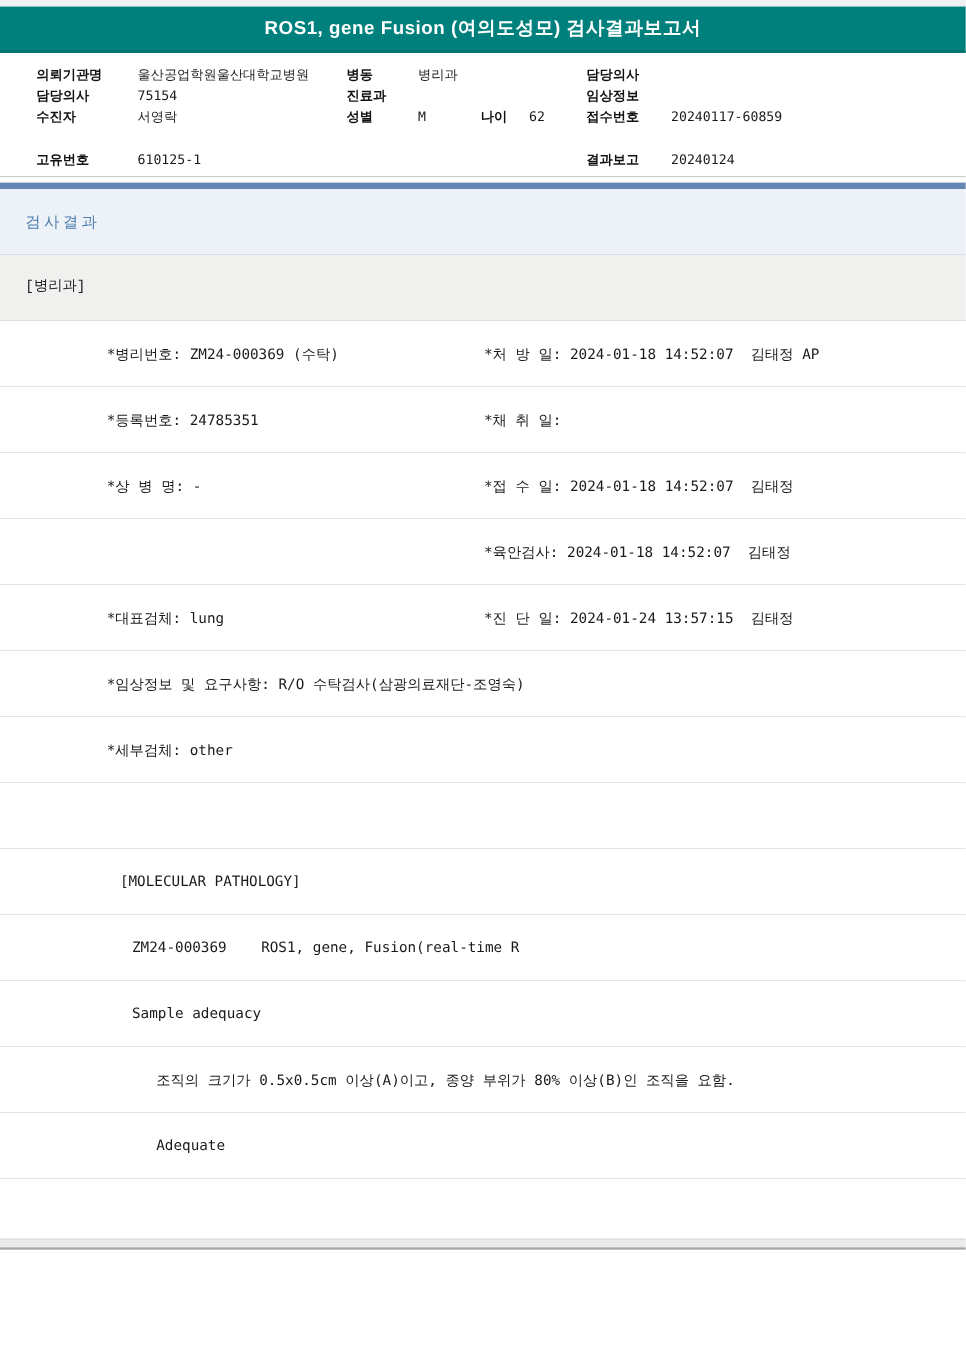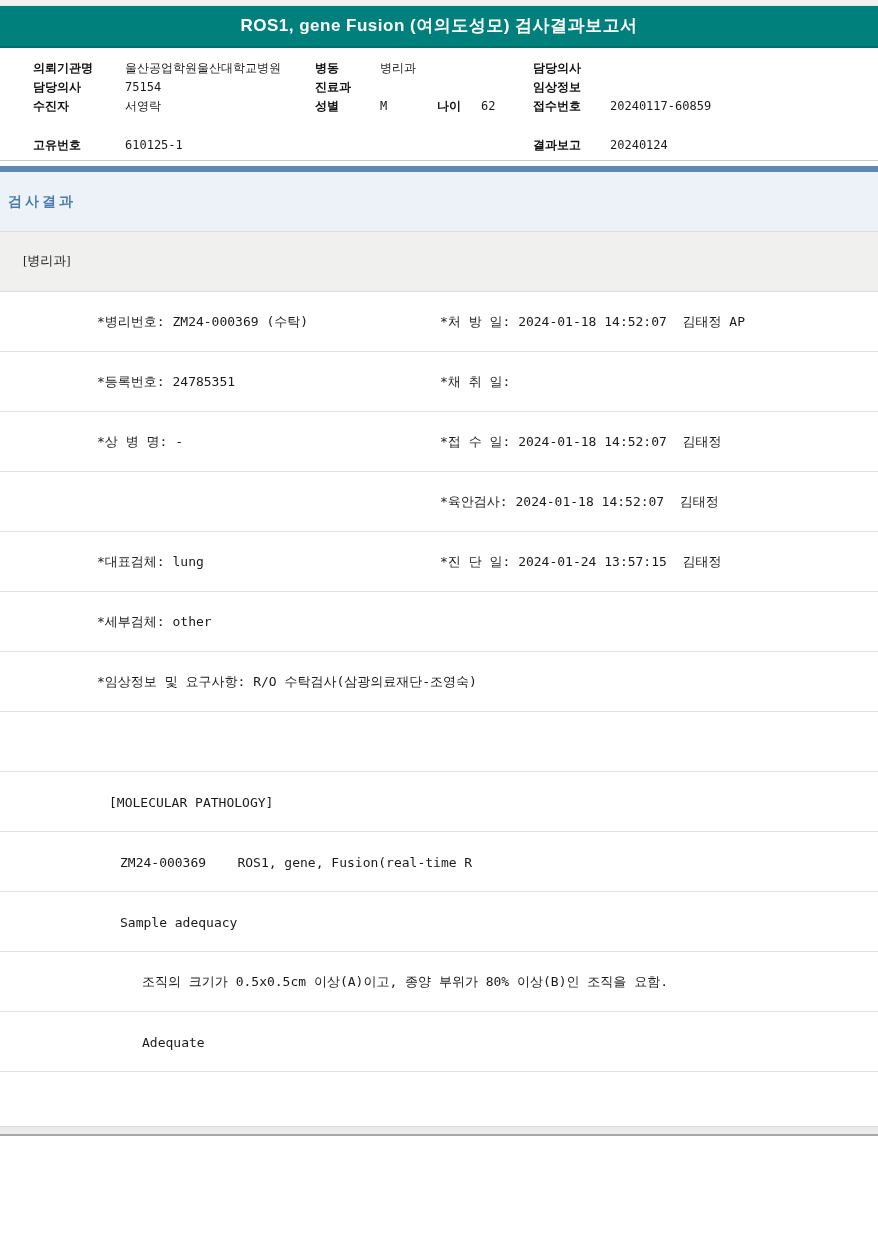--- a/index.html
+++ b/index.html
@@ -23,30 +23,30 @@
   .c2l{left:315px}.c2v{left:380px}
   .agl{left:437px}.agv{left:481px}
   .c3l{left:533px}.c3v{left:610px}
   .header-divider{position:absolute;top:160px;left:0;width:878px;height:1px;background:#cccccc;}
   .blue-bar{position:absolute;top:166px;left:0;width:878px;height:6px;background:#6287b2;}
   .section-head{
     position:absolute;top:172px;left:0;width:878px;height:59px;background:#edf2f8;
     border-bottom:1px solid #d9dde5;
   }
   .section-head span{
-    display:inline-block;padding-left:8px;line-height:58px;color:#4b7cab;
-    font-size:14px;font-weight:bold;letter-spacing:3px;
+    display:inline-block;padding-left:23px;line-height:58px;color:#4b7cab;
+    font-size:14px;font-weight:normal;letter-spacing:3px;
   }
   .dept-band{
     position:absolute;top:232px;left:0;width:878px;height:59px;background:#f0f0ef;
     border-bottom:1px solid #dddddd;
   }
   .dept-band span{
     display:inline-block;padding-left:23px;line-height:58px;color:#1a1a1a;
-    font-size:13px;font-family:Liberation Serif, serif;
+    font-size:13px;font-family:Liberation Mono, monospace;
   }
   .rows{position:absolute;top:292px;left:0;width:878px;}
   .r-row{position:relative;width:878px;height:59px;border-bottom:1px solid #e2e2e2;background:#ffffff;}
   .r-row:last-child{height:53px;border-bottom:none;}
   .r-left,.r-right{
     position:absolute;top:50%;transform:translateY(-50%);
     font-family:"DejaVu Sans Mono","Liberation Mono",monospace;
     font-size:13px;color:#1a1a1a;white-space:pre;
   }
   .r-left.i0{left:97px}.r-left.i1{left:109px}.r-left.i2{left:120px}.r-left.i3{left:142px}
@@ -125,24 +125,24 @@
       <span class="r-right">*접 수 일: 2024-01-18 14:52:07  김태정</span>
     </div>
     <div class="r-row">
       <span class="r-right">*육안검사: 2024-01-18 14:52:07  김태정</span>
     </div>
     <div class="r-row">
       <span class="r-left i0">*대표검체: lung</span>
       <span class="r-right">*진 단 일: 2024-01-24 13:57:15  김태정</span>
     </div>
     <div class="r-row">
-      <span class="r-left i0">*세부검체: other</span>
+      <span class="r-left i0">*임상정보 및 요구사항: R/O 수탁검사(삼광의료재단-조영숙)</span>
     </div>
     <div class="r-row">
-      <span class="r-left i0">*임상정보 및 요구사항: R/O 수탁검사(삼광의료재단-조영숙)</span>
+      <span class="r-left i0">*세부검체: other</span>
     </div>
     <div class="r-row">
       <span class="r-left i0"></span>
     </div>
     <div class="r-row">
       <span class="r-left i1">[MOLECULAR PATHOLOGY]</span>
     </div>
     <div class="r-row">
       <span class="r-left i2">ZM24-000369    ROS1, gene, Fusion(real-time R</span>
     </div>

